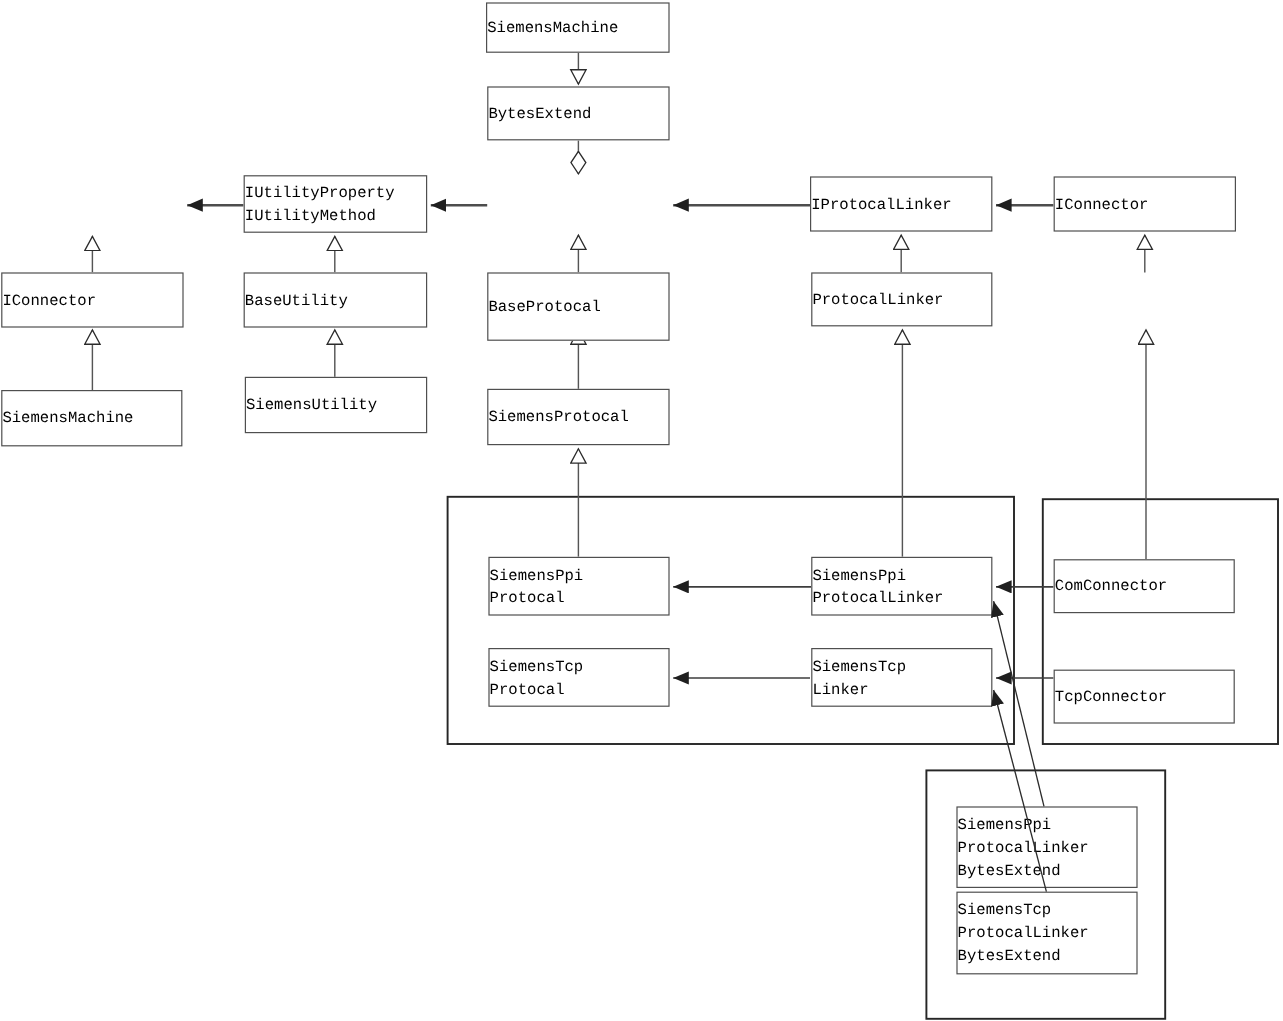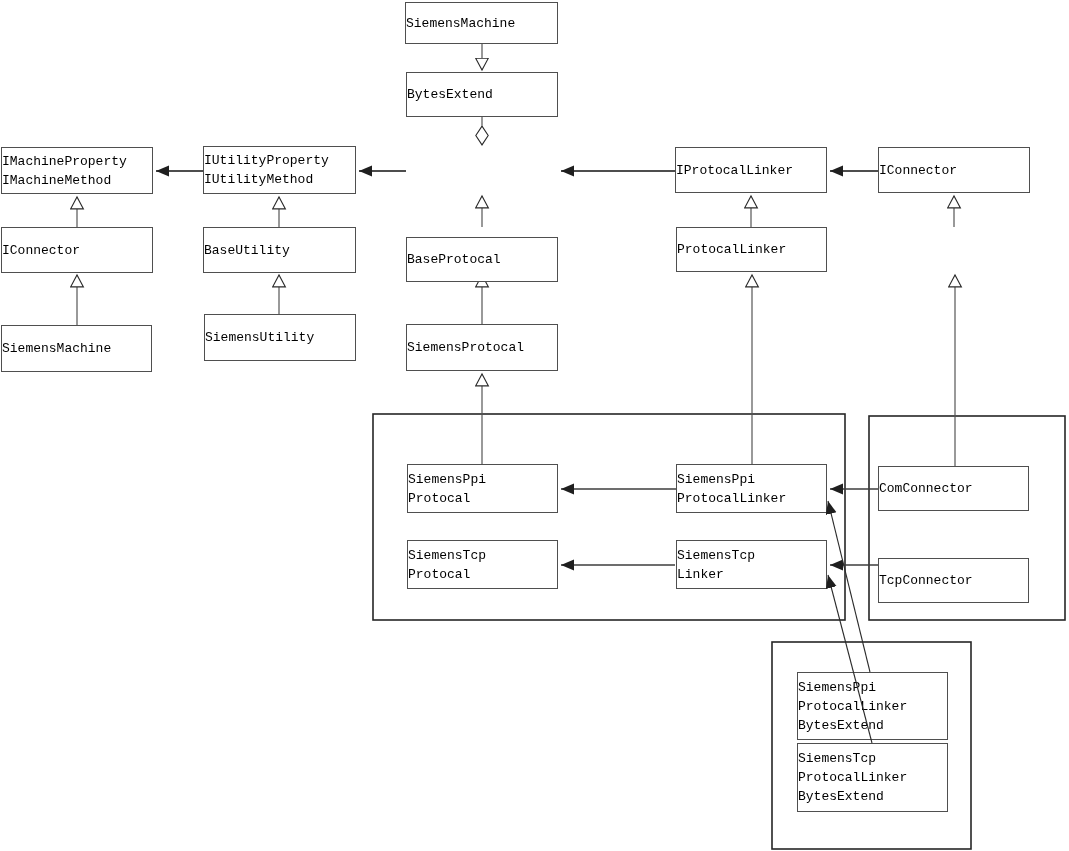--- a/index.html
+++ b/index.html
@@ -77,42 +77,38 @@
     <line class="edge-gen" x1="955" y1="466" x2="955" y2="275" marker-end="url(#tri)"></line>
   </svg>
 
   <div class="node" style="left:405px;top:2px;width:153px;height:42px">
     <span>SiemensMachine</span>
   </div>
   <div class="node" style="left:406px;top:72px;width:152px;height:45px">
     <span>BytesExtend</span>
   </div>
 
-  <div class="node" style="left:1px;top:147px;width:152px;height:47px">
-    <span>IMachineProperty</span>
-    <span>IMachineMethod</span>
-  </div>
   <div class="node" style="left:203px;top:146px;width:153px;height:48px">
     <span>IUtilityProperty</span>
     <span>IUtilityMethod</span>
   </div>
   <div class="node" style="left:675px;top:147px;width:152px;height:46px">
     <span>IProtocalLinker</span>
   </div>
   <div class="node" style="left:878px;top:147px;width:152px;height:46px">
     <span>IConnector</span>
   </div>
 
   <div class="node" style="left:1px;top:227px;width:152px;height:46px">
     <span>IConnector</span>
   </div>
   <div class="node" style="left:203px;top:227px;width:153px;height:46px">
     <span>BaseUtility</span>
   </div>
-  <div class="node" style="left:406px;top:237px;width:152px;height:45px">
+  <div class="node" style="left:406px;top:227px;width:152px;height:57px">
     <span>BaseProtocal</span>
   </div>
   <div class="node" style="left:676px;top:227px;width:151px;height:45px">
     <span>ProtocalLinker</span>
   </div>
 
   <div class="node" style="left:1px;top:325px;width:151px;height:47px">
     <span>SiemensMachine</span>
   </div>
   <div class="node" style="left:204px;top:314px;width:152px;height:47px">

